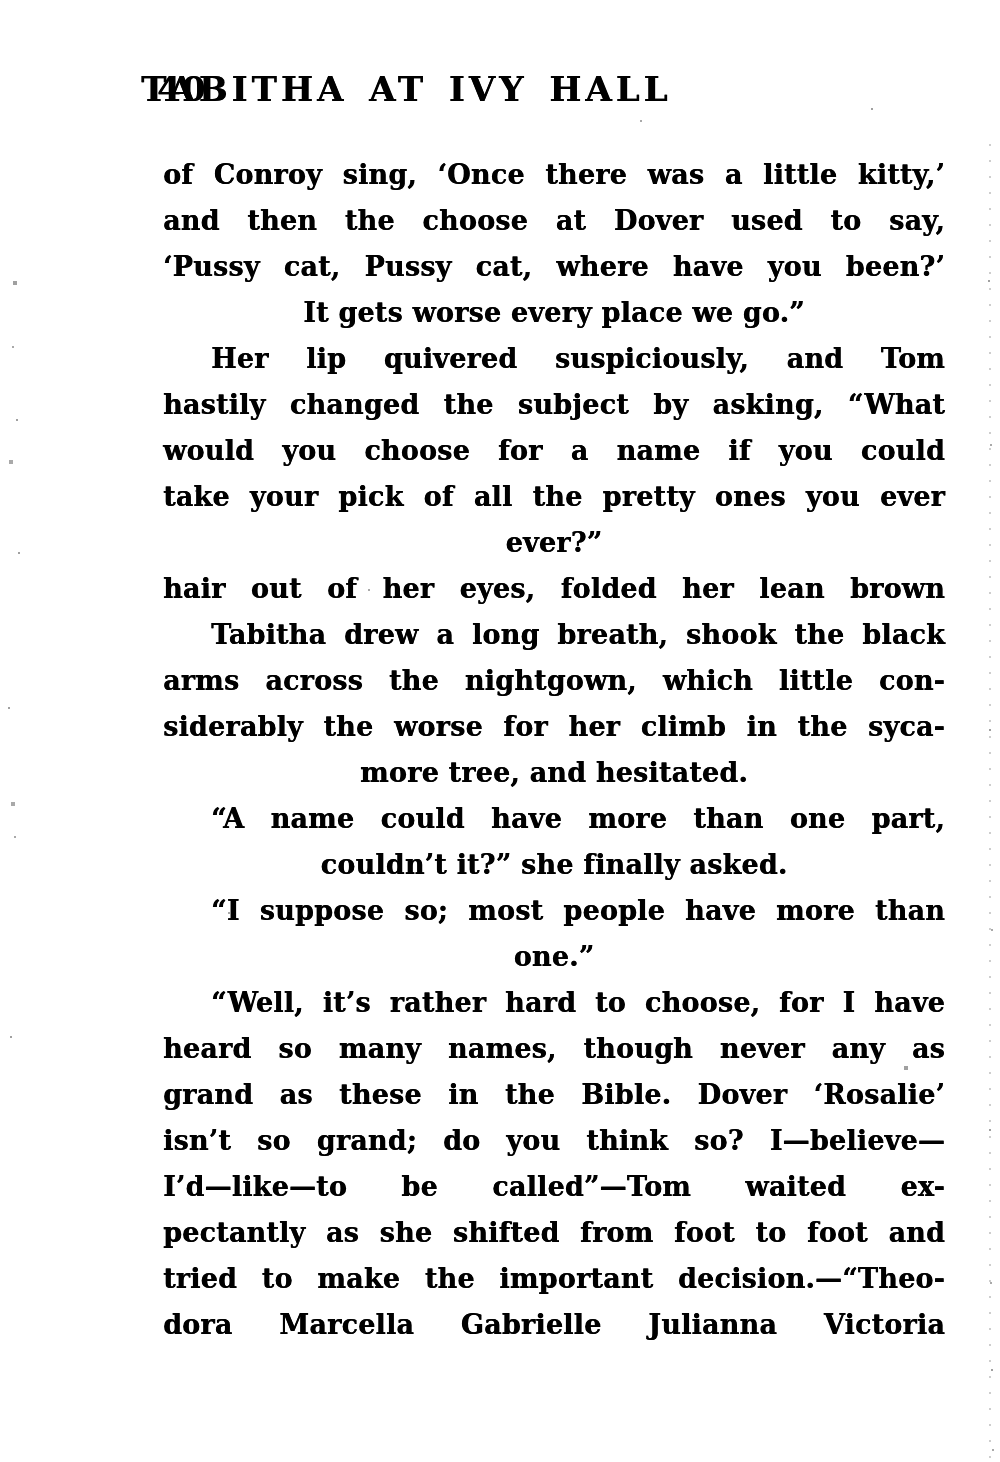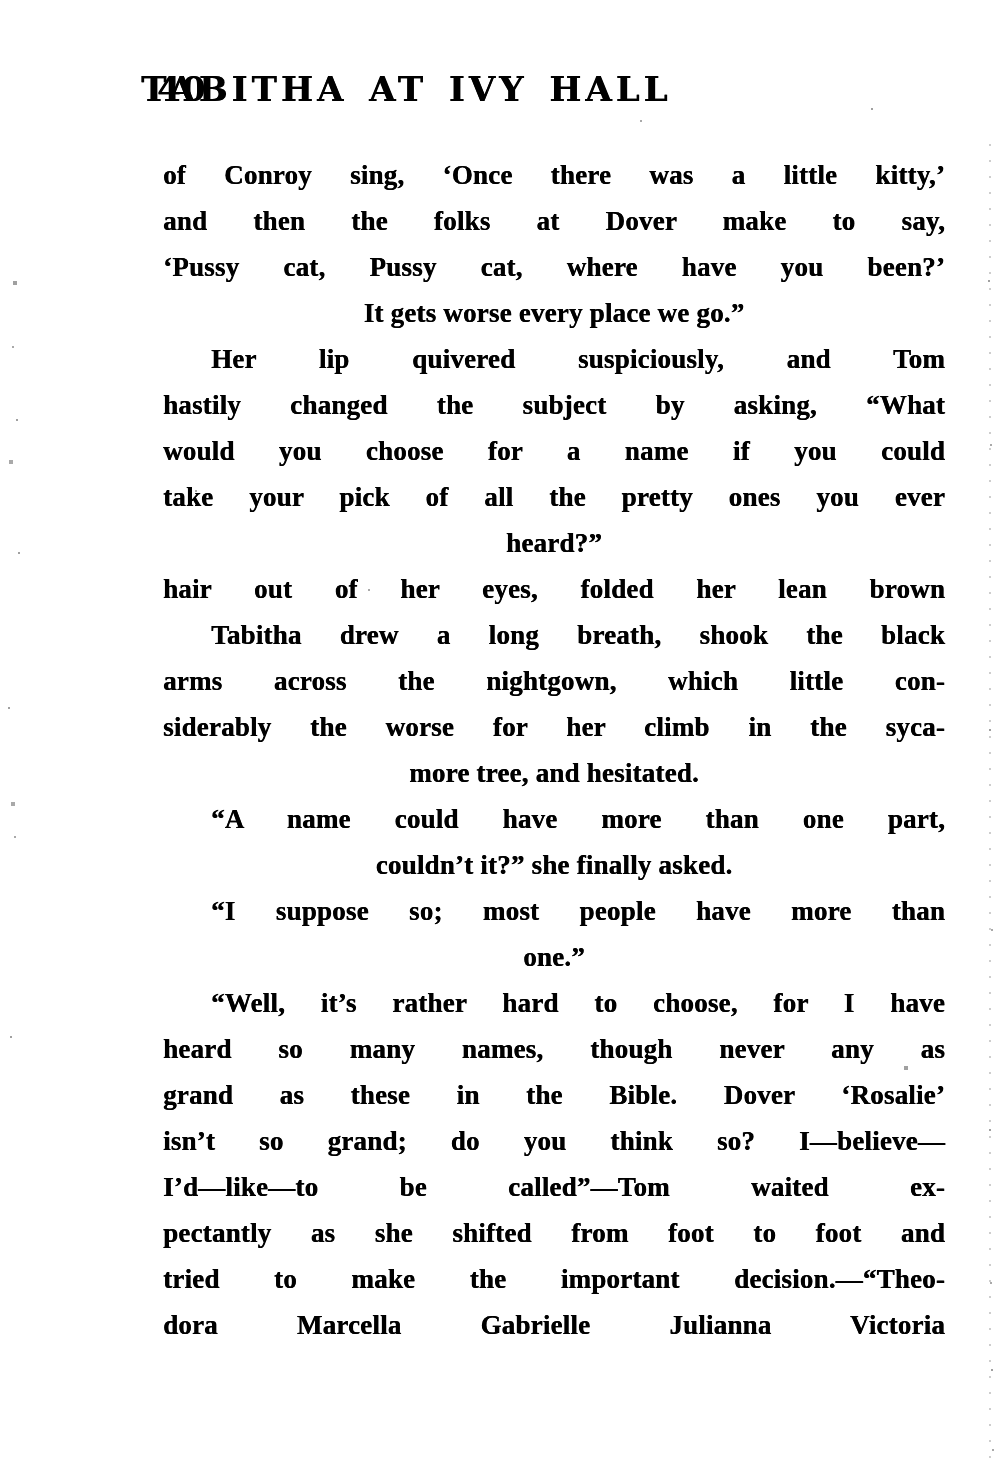--- a/index.html
+++ b/index.html
@@ -43,21 +43,20 @@
     letter-spacing: 4px;
     word-spacing: 6px;
   }
 
   
   .textblock {
     position: absolute;
     left: 163px;
     top: 128px;
     width: 782px;
-    font-family: Liberation Serif, serif;
   }
   .line {
     font-weight: 700;
     font-size: 27px;
     line-height: 46px;
     height: 46px;
     white-space: normal;
     letter-spacing: 0.2px;
     text-shadow: 0.4px 0.4px 0 #000;
     text-align: center;
@@ -124,28 +123,28 @@
   <div class="specks"></div>
   <div class="edge-line"></div>
 
   <div class="header">
     <span class="pagenum">40</span>
     <span class="runhead">TABITHA AT IVY HALL</span>
   </div>
 
   <div class="textblock">
       <div class="line j">of Conroy sing, ‘Once there was a little kitty,’</div>
-      <div class="line j">and then the folks at Dover make to say,</div>
+      <div class="line j">and then the choose at Dover used to say,</div>
       <div class="line j">‘Pussy cat, Pussy cat, where have you been?’</div>
       <div class="line">It gets worse every place we go.”</div>
       <div class="line j ind">Her lip quivered suspiciously, and Tom</div>
       <div class="line j">hastily changed the subject by asking, “What</div>
       <div class="line j">would you choose for a name if you could</div>
       <div class="line j">take your pick of all the pretty ones you ever</div>
-      <div class="line">heard?”</div>
+      <div class="line">ever?”</div>
       <div class="line j">hair out of her eyes, folded her lean brown</div>
       <div class="line j ind">Tabitha drew a long breath, shook the black</div>
       <div class="line j">arms across the nightgown, which little con-</div>
       <div class="line j">siderably the worse for her climb in the syca-</div>
       <div class="line">more tree, and hesitated.</div>
       <div class="line j ind">“A name could have more than one part,</div>
       <div class="line">couldn’t it?” she finally asked.</div>
       <div class="line j ind">“I suppose so; most people have more than</div>
       <div class="line">one.”</div>
       <div class="line j ind">“Well, it’s rather hard to choose, for I have</div>

